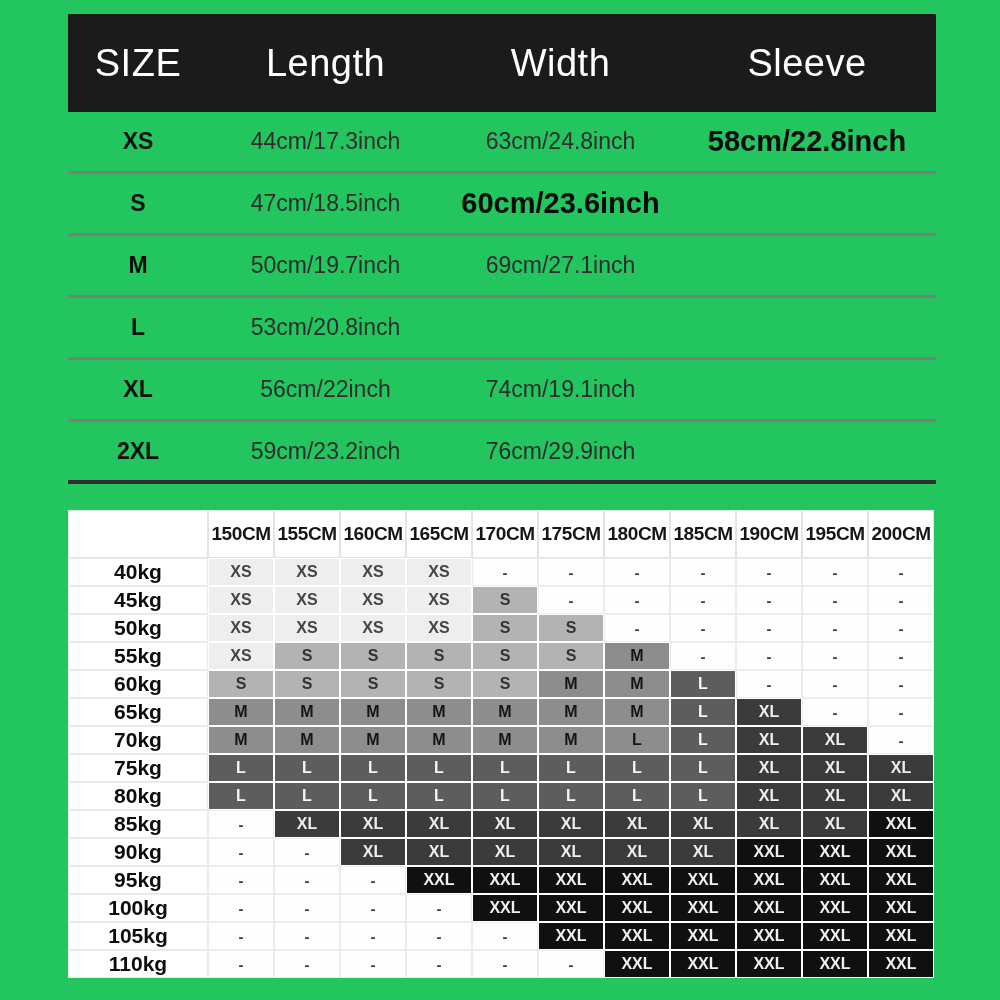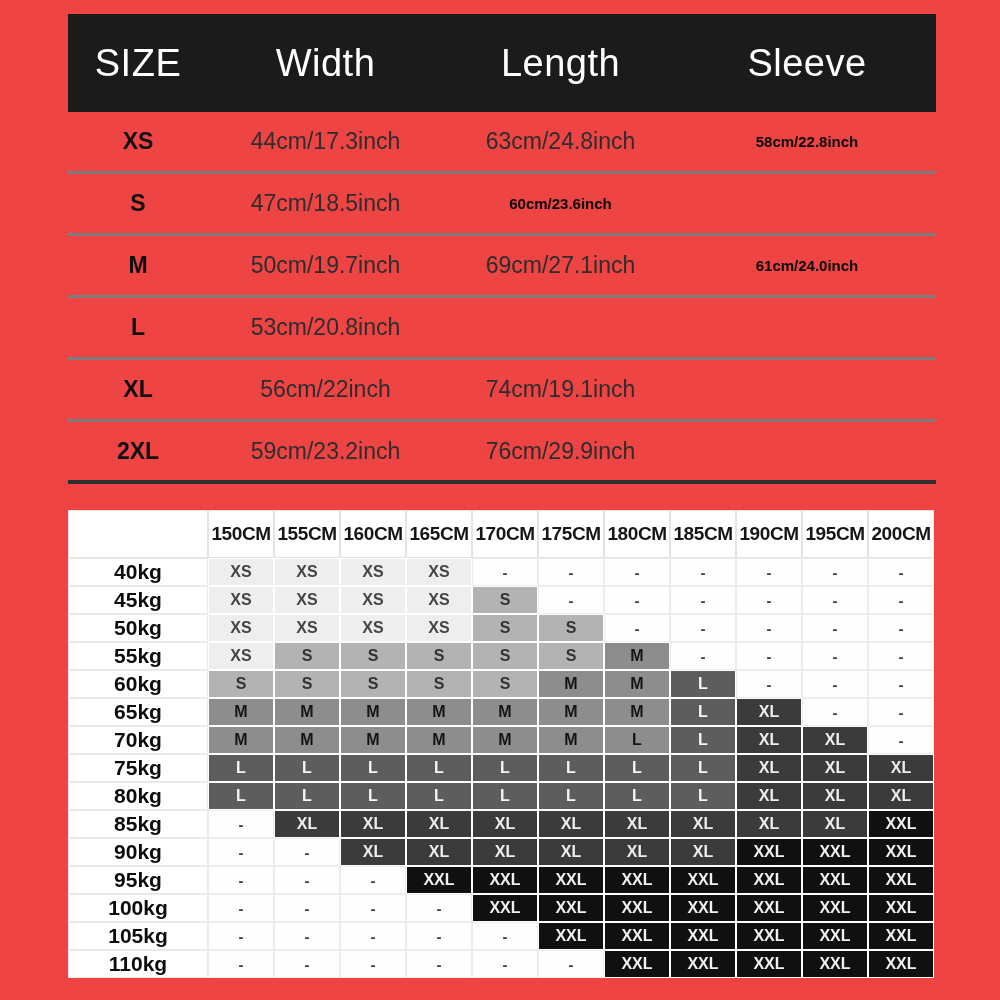--- a/index.html
+++ b/index.html
@@ -2,21 +2,21 @@
 <html><head>
 <meta charset="utf-8">
 <style>
   * { margin: 0; padding: 0; box-sizing: border-box; }
   html, body { background: #ffffff; }
   body {
     width: 1000px; height: 1000px;
     font-family: "Liberation Sans", sans-serif;
     position: relative;
   }
-  .page { position: relative; width: 1000px; height: 1000px; background: #ef4444; overflow: hidden; }
+  .page { position: relative; width: 1000px; height: 1000px; background: #22c55e; overflow: hidden; }
 
   
   .size-chart { position: absolute; left: 68px; top: 14px; width: 868px; }
   .size-header {
     display: grid;
     grid-template-columns: 140px 235px 235px 258px;
     height: 98px;
     background: #1b1b1b;
     align-items: center;
   }
@@ -27,21 +27,21 @@
   .size-row {
     display: grid;
     grid-template-columns: 140px 235px 235px 258px;
     height: 62px;
     align-items: center;
     border-bottom: 3px solid #7d7d7d;
   }
   .size-row:last-child { border-bottom: 4px solid #2e2e2e; }
   .size-cell { text-align: center; font-size: 23px; color: #2d2d2d; }
   .size-cell.size  { font-weight: bold; color: #0f0f0f; }
-  .size-cell.sleeve { font-weight: bold; color: #0a0a0a; font-size: 15px; }
+  .size-cell.sleeve { font-weight: bold; color: #0a0a0a; font-size: 29px; }
 
   
   .fit-chart { position: absolute; left: 68px; top: 510px; width: 868px; }
   .fit-grid {
     display: grid;
     grid-template-columns: 140px repeat(11, 66px);
   }
   .fit-grid > div {
     display: flex; align-items: center; justify-content: center;
   }
@@ -71,41 +71,40 @@
   }
 </style>
 </head>
 <body>
 
 <div class="page">
 
   <div class="size-chart">
     <div class="size-header">
       <div class="hcell">SIZE</div>
+      <div class="hcell">Length</div>
       <div class="hcell">Width</div>
-      <div class="hcell">Length</div>
       <div class="hcell">Sleeve</div>
     </div>
     <div>
         <div class="size-row">
           <div class="size-cell size">XS</div>
           <div class="size-cell width">44cm/17.3inch</div>
           <div class="size-cell length">63cm/24.8inch</div>
           <div class="size-cell sleeve">58cm/22.8inch</div>
         </div>
         <div class="size-row">
           <div class="size-cell size">S</div>
           <div class="size-cell width">47cm/18.5inch</div>
           <div class="size-cell sleeve">60cm/23.6inch</div>
         </div>
         <div class="size-row">
           <div class="size-cell size">M</div>
           <div class="size-cell width">50cm/19.7inch</div>
           <div class="size-cell length">69cm/27.1inch</div>
-          <div class="size-cell sleeve">61cm/24.0inch</div>
         </div>
         <div class="size-row">
           <div class="size-cell size">L</div>
           <div class="size-cell width">53cm/20.8inch</div>
         </div>
         <div class="size-row">
           <div class="size-cell size">XL</div>
           <div class="size-cell width">56cm/22inch</div>
           <div class="size-cell length">74cm/19.1inch</div>
         </div>

